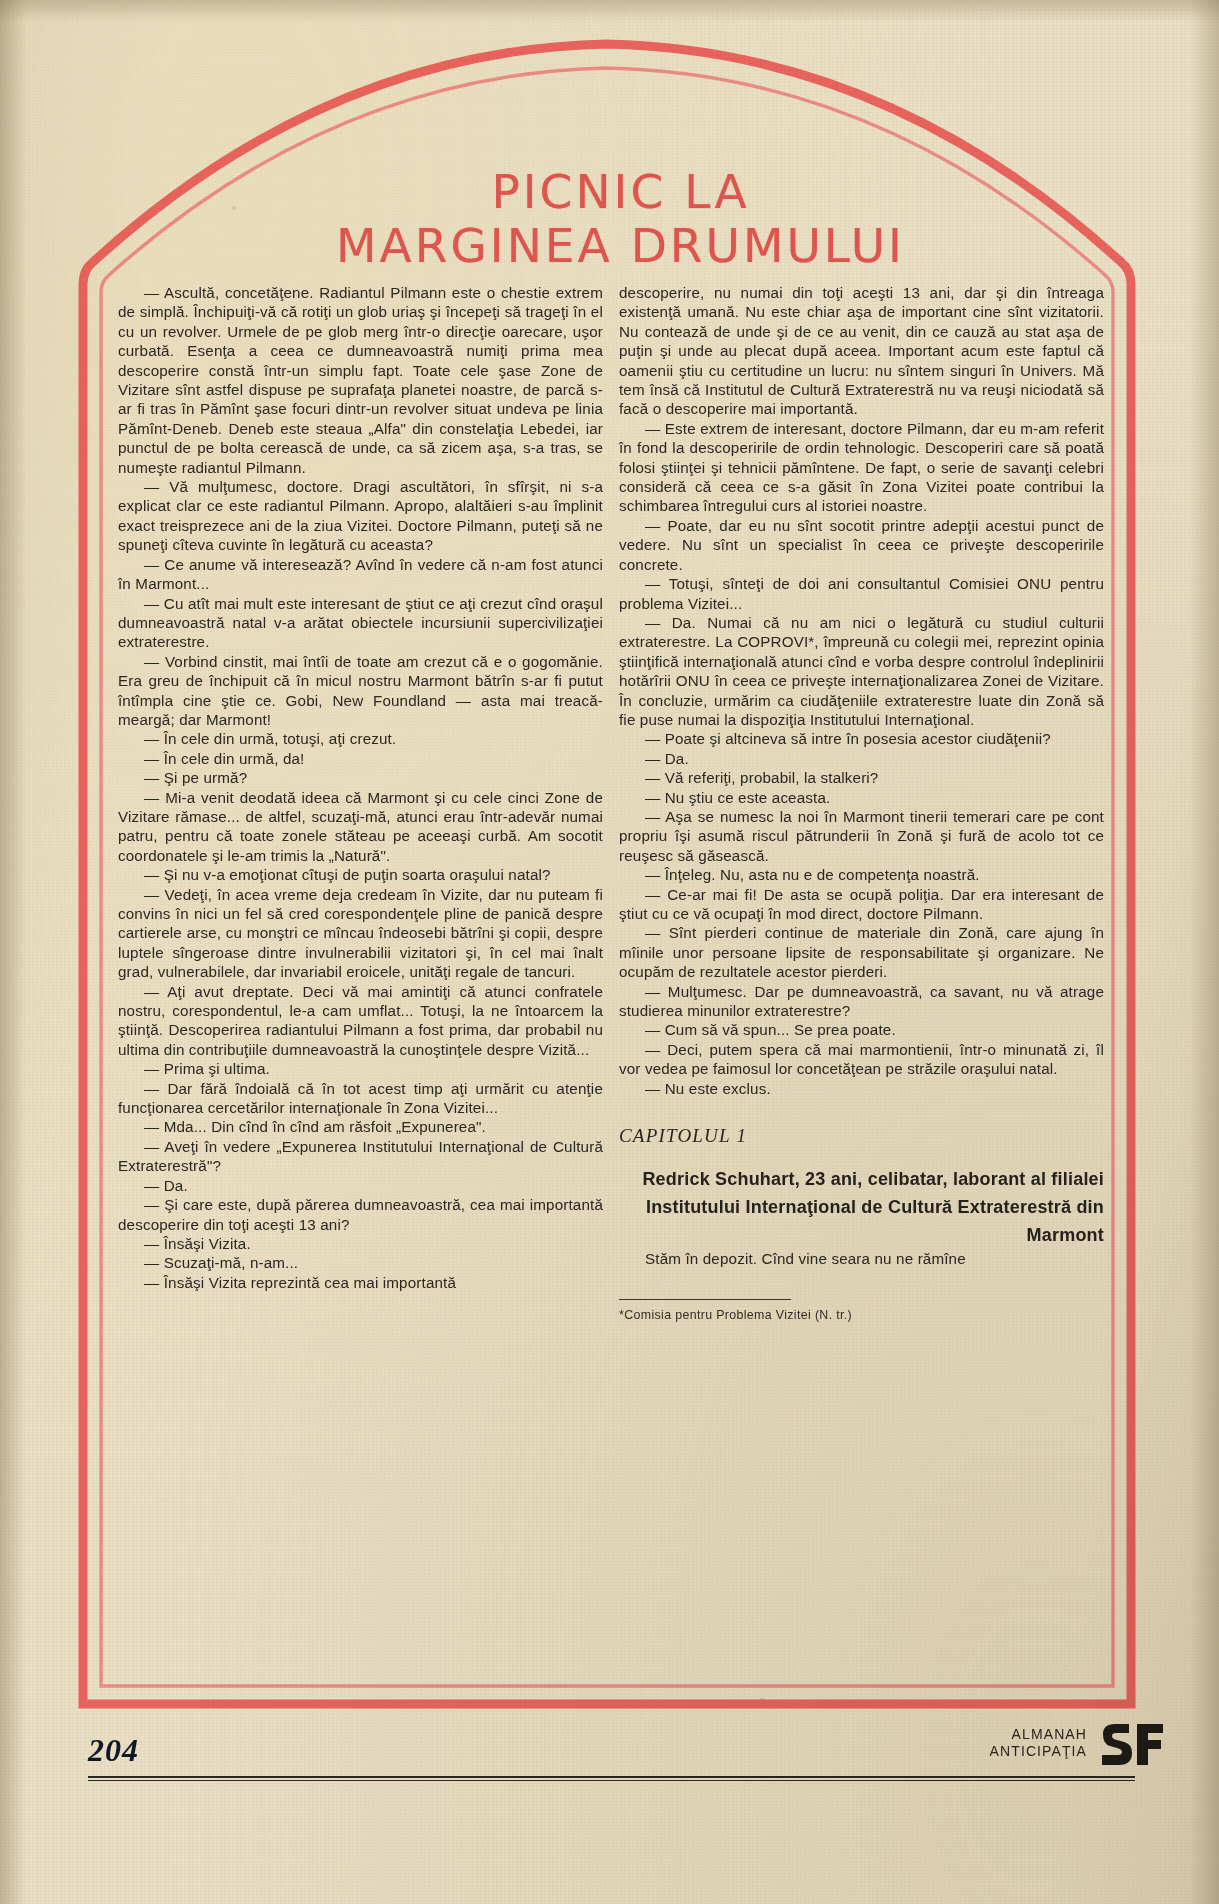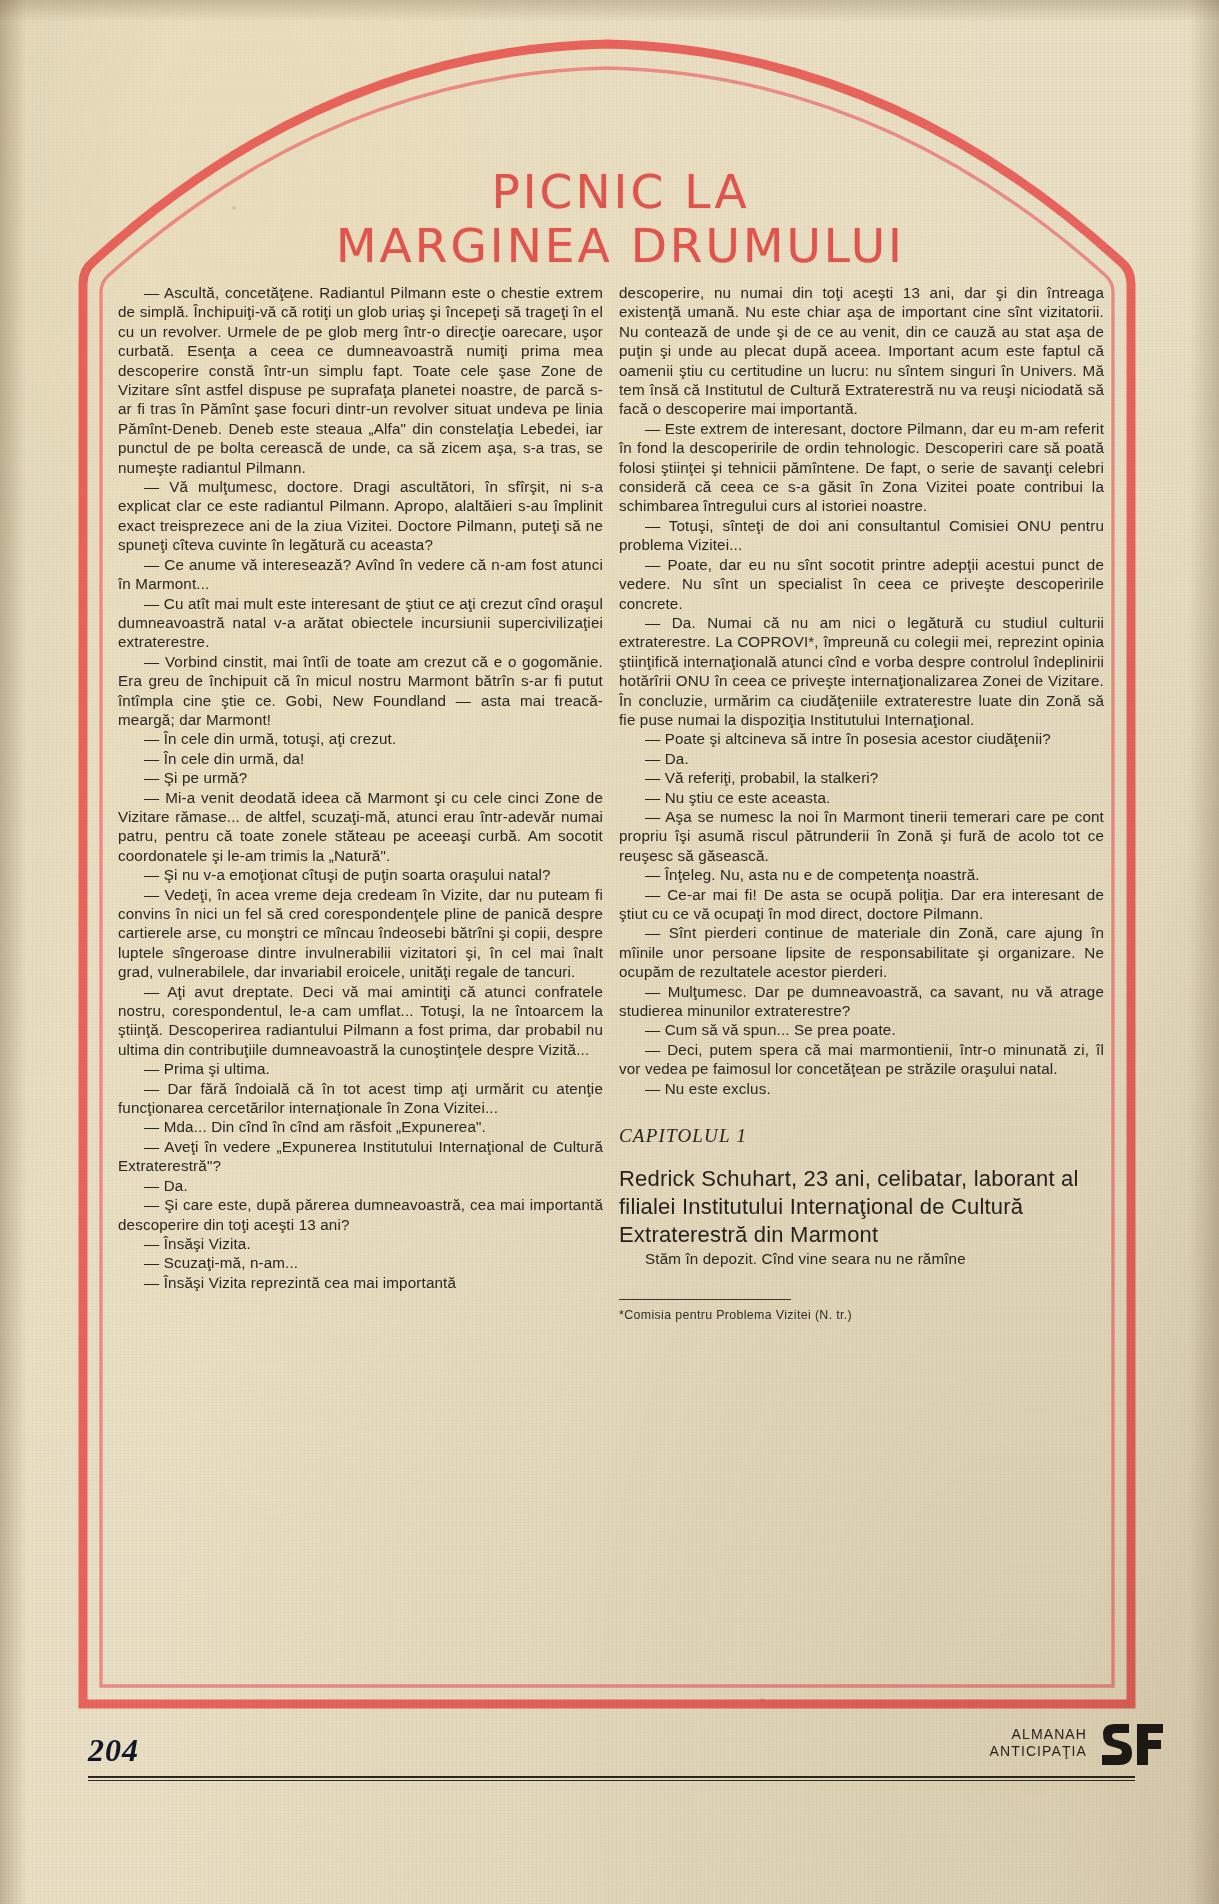--- a/index.html
+++ b/index.html
@@ -97,25 +97,25 @@
     font-style:italic;
     font-size:19px;
     letter-spacing:1.2px;
     color:#2b2722;
     text-align:left;
     text-indent:0;
   }
   .chapter-title{
     margin-top:20px;
     font-family:"Liberation Sans", sans-serif;
-    font-weight:normal;
-    font-size:22px;
+    font-weight:bold;
+    font-size:18px;
     line-height:28px;
     color:#26231e;
-    text-align:left;
+    text-align:right;
     text-indent:0;
     letter-spacing:.2px;
   }
   .chapter-body{
     margin-top:14px;
     text-indent:26px;
   }
   .footnote-sep{
     margin-top:30px;
     width:172px;
@@ -225,22 +225,22 @@
       <p class="ind">— Şi care este, după părerea dumneavoastră, cea mai importantă descoperire din toţi aceşti 13 ani?</p>
       <p class="ind">— Însăşi Vizita.</p>
       <p class="ind">— Scuzaţi-mă, n-am...</p>
       <p class="ind">— Însăşi Vizita reprezintă cea mai importantă</p>
     </div>
 
   <div class="col" id="right-col">
     <div id="right-paras">
         <p class="noind">descoperire, nu numai din toţi aceşti 13 ani, dar şi din întreaga existenţă umană. Nu este chiar aşa de important cine sînt vizitatorii. Nu contează de unde şi de ce au venit, din ce cauză au stat aşa de puţin şi unde au plecat după aceea. Important acum este faptul că oamenii ştiu cu certitudine un lucru: nu sîntem singuri în Univers. Mă tem însă că Institutul de Cultură Extraterestră nu va reuşi niciodată să facă o descoperire mai importantă.</p>
         <p class="ind">— Este extrem de interesant, doctore Pilmann, dar eu m-am referit în fond la descoperirile de ordin tehnologic. Descoperiri care să poată folosi ştiinţei şi tehnicii pămîntene. De fapt, o serie de savanţi celebri consideră că ceea ce s-a găsit în Zona Vizitei poate contribui la schimbarea întregului curs al istoriei noastre.</p>
+        <p class="ind">— Poate, dar eu nu sînt socotit printre adepţii acestui punct de vedere. Nu sînt un specialist în ceea ce priveşte descoperirile concrete.</p>
         <p class="ind">— Totuşi, sînteţi de doi ani consultantul Comisiei ONU pentru problema Vizitei...</p>
-        <p class="ind">— Poate, dar eu nu sînt socotit printre adepţii acestui punct de vedere. Nu sînt un specialist în ceea ce priveşte descoperirile concrete.</p>
         <p class="ind">— Da. Numai că nu am nici o legătură cu studiul culturii extraterestre. La COPROVI*, împreună cu colegii mei, reprezint opinia ştiinţifică internaţională atunci cînd e vorba despre controlul îndeplinirii hotărîrii ONU în ceea ce priveşte internaţionalizarea Zonei de Vizitare. În concluzie, urmărim ca ciudăţeniile extraterestre luate din Zonă să fie puse numai la dispoziţia Institutului Internaţional.</p>
         <p class="ind">— Poate şi altcineva să intre în posesia acestor ciudăţenii?</p>
         <p class="ind">— Da.</p>
         <p class="ind">— Vă referiţi, probabil, la stalkeri?</p>
         <p class="ind">— Nu ştiu ce este aceasta.</p>
         <p class="ind">— Aşa se numesc la noi în Marmont tinerii temerari care pe cont propriu îşi asumă riscul pătrunderii în Zonă şi fură de acolo tot ce reuşesc să găsească.</p>
         <p class="ind">— Înţeleg. Nu, asta nu e de competenţa noastră.</p>
         <p class="ind">— Ce-ar mai fi! De asta se ocupă poliţia. Dar era interesant de ştiut cu ce vă ocupaţi în mod direct, doctore Pilmann.</p>
         <p class="ind">— Sînt pierderi continue de materiale din Zonă, care ajung în mîinile unor persoane lipsite de responsabilitate şi organizare. Ne ocupăm de rezultatele acestor pierderi.</p>
         <p class="ind">— Mulţumesc. Dar pe dumneavoastră, ca savant, nu vă atrage studierea minunilor extraterestre?</p>

